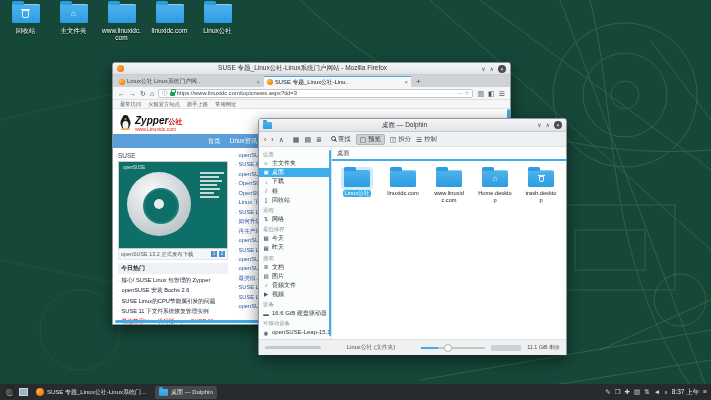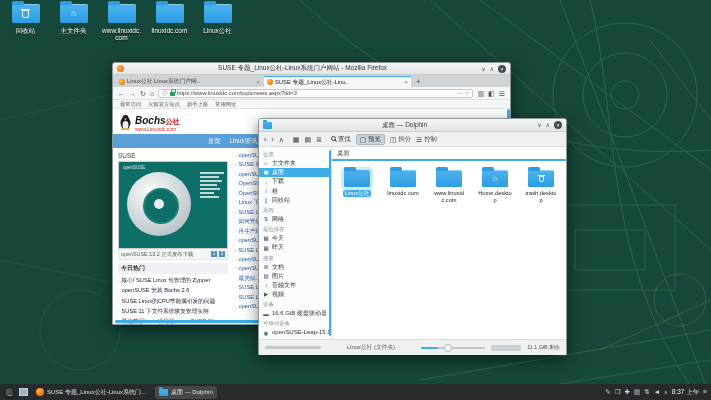--- a/index.html
+++ b/index.html
@@ -225,21 +225,21 @@
     <div class="logo-row">
       <svg width="13" height="16" viewBox="0 0 13 16">
         <ellipse cx="6.5" cy="9" rx="5" ry="6.5" fill="#1a1a1a"></ellipse>
         <ellipse cx="6.5" cy="11" rx="3" ry="4" fill="#f4f4f4"></ellipse>
         <circle cx="6.5" cy="4" r="3" fill="#1a1a1a"></circle>
         <polygon points="5,4.6 8,4.6 6.5,6.4" fill="#f5a623"></polygon>
         <ellipse cx="4" cy="15" rx="2" ry="1" fill="#f5a623"></ellipse>
           <ellipse cx="9" cy="15" rx="2" ry="1" fill="#f5a623"></ellipse>
       </svg>
       <div class="logo-txt">
-        <span><span class="logo-en">Bochs</span><span class="logo-cn">公社</span></span>
+        <span><span class="logo-en">Zypper</span><span class="logo-cn">公社</span></span>
         <span class="logo-sub">www.Linuxidc.com</span>
       </div>
     </div>
     <div class="site-nav">
       <span>首页</span>
       <span>Linux资讯</span>
       <span>Linux教程</span>
     </div>
     <div class="cols">
       <div class="lcol">

